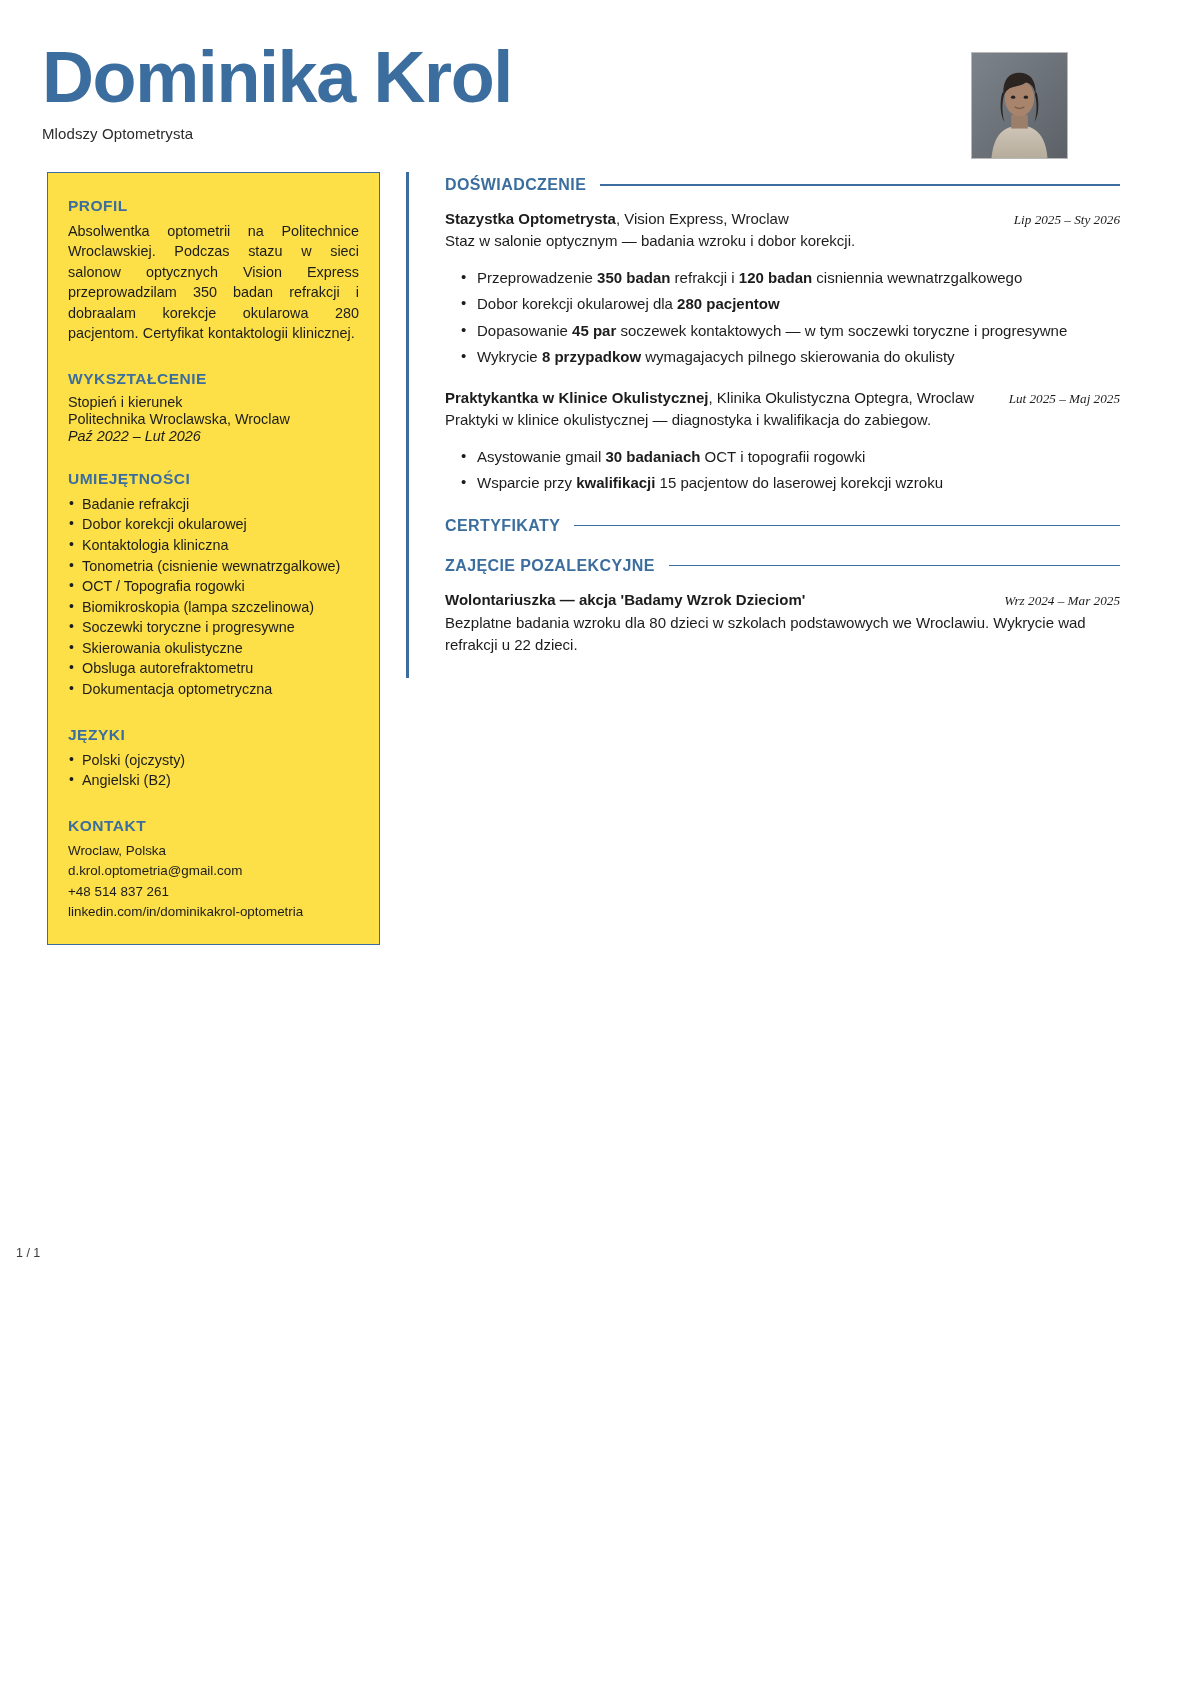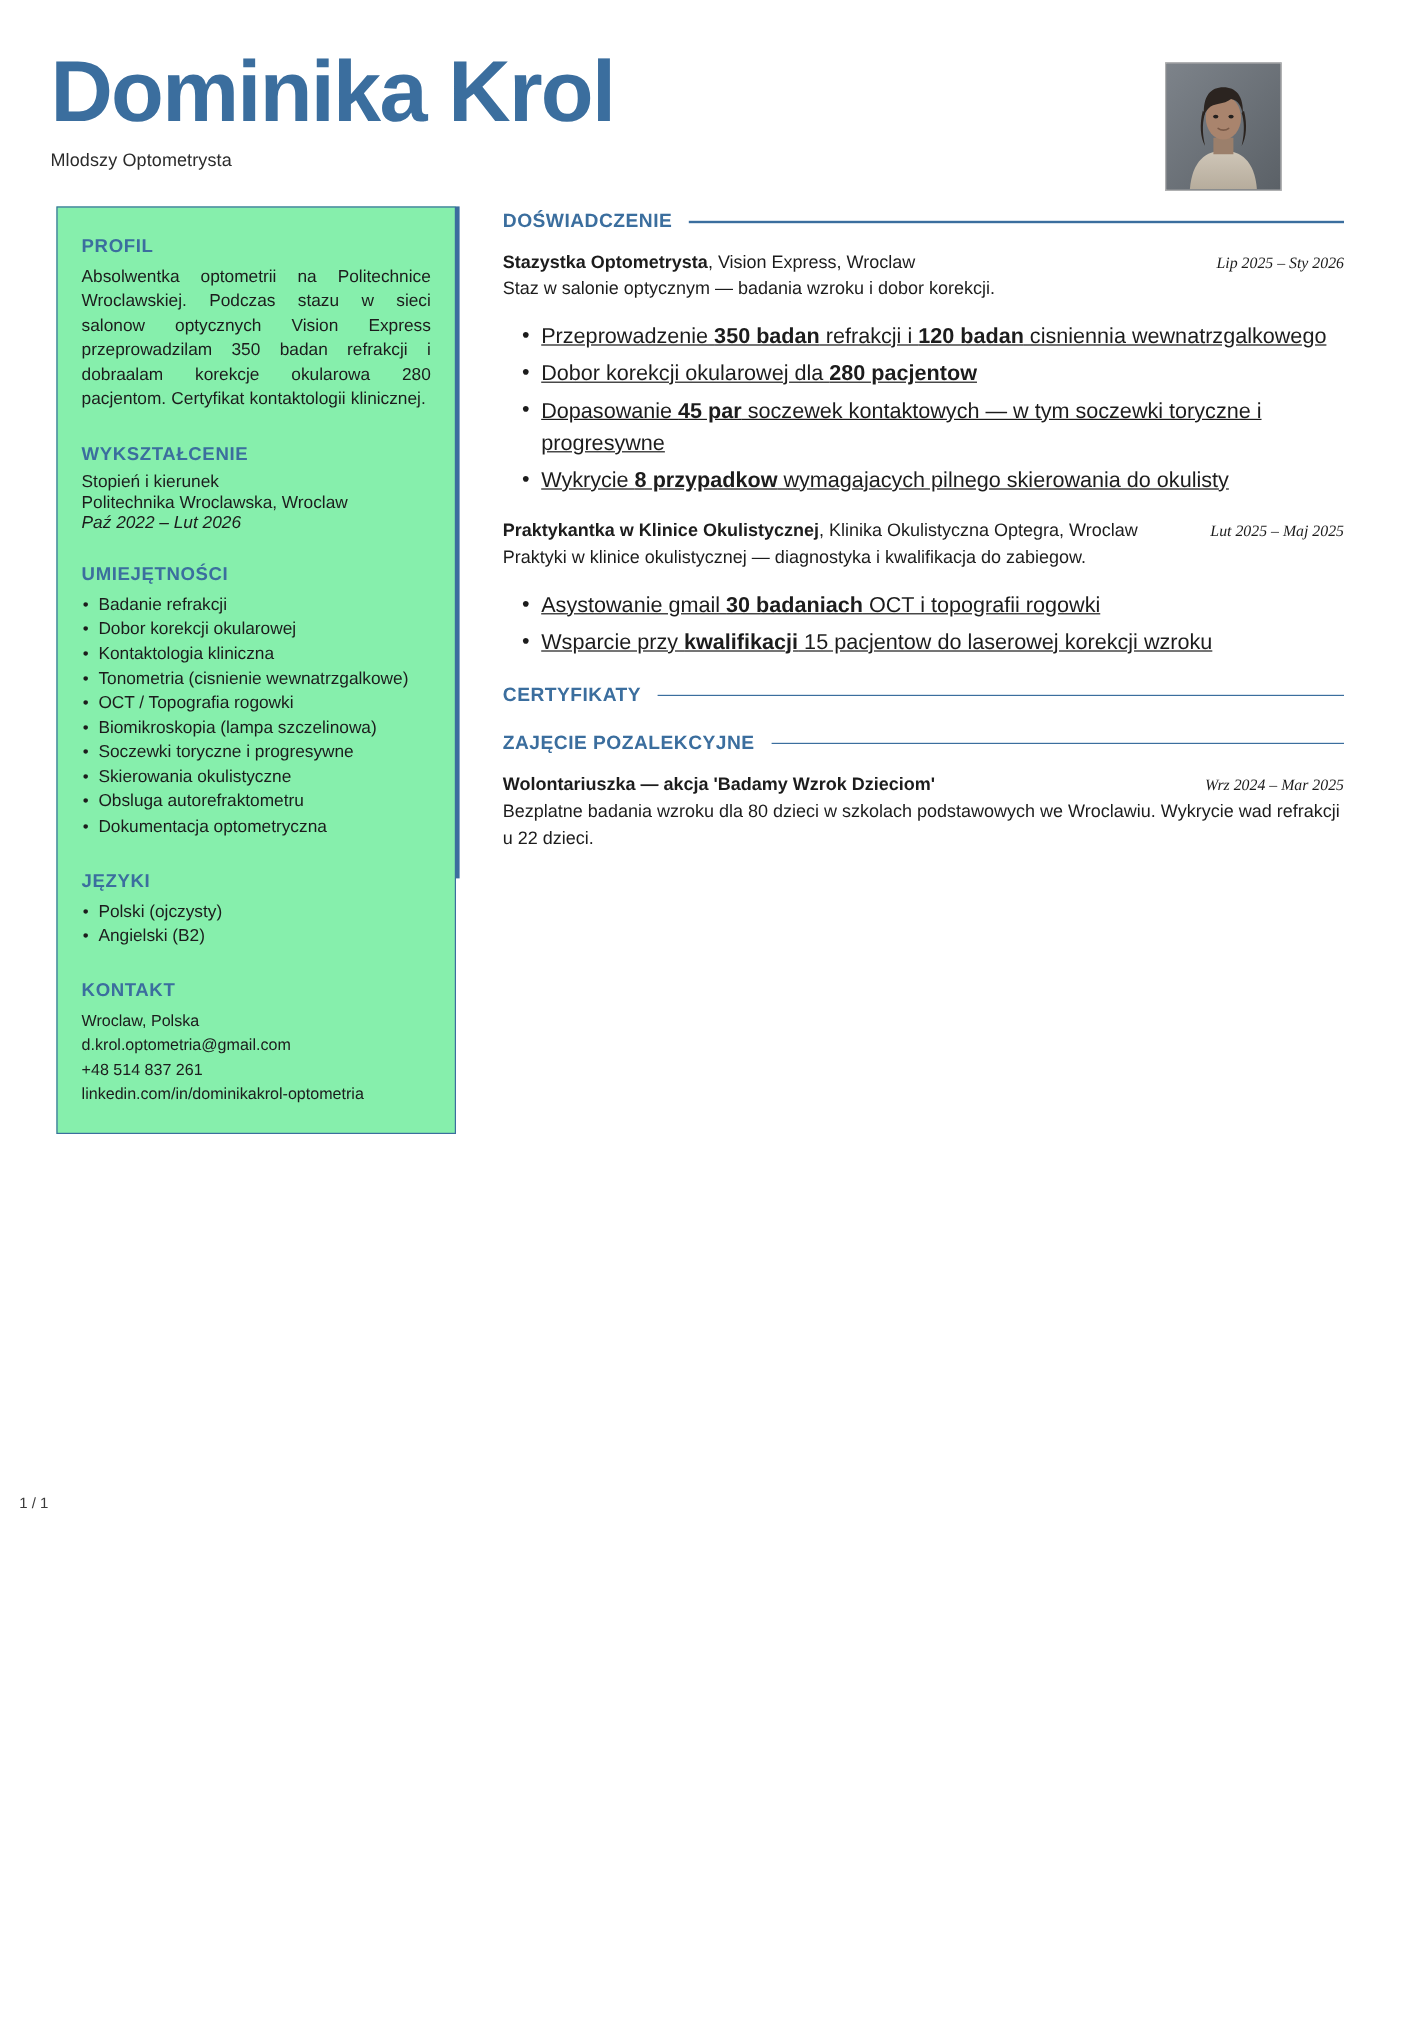--- a/index.html
+++ b/index.html
@@ -52,22 +52,23 @@
   
   .columns {
     display: flex;
     align-items: flex-start;
     padding: 0 70px 0 47px;
   }
   .sidebar {
     width: 333px;
     flex: 0 0 333px;
     border: 1.6px solid #3b6e9e;
-    background: #86efac;
+    background: #fde047;
     padding: 24px 20px 22px 20px;
+    margin-right: 26px;
   }
   .main {
     flex: 1 1 auto;
     padding-top: 4px;
     border-left: 3px solid #3b6e9e;
     padding-left: 36px;
     min-height: 500px;
   }
 
   
@@ -158,26 +159,25 @@
     font-size: 15px;
     line-height: 1.45;
     margin-top: 1px;
   }
   ul.main-list {
     list-style: none;
     margin: 10px 0 0 0;
     padding: 0;
   }
   ul.main-list li {
-    font-size: 18px;
+    font-size: 15px;
     line-height: 1.5;
     position: relative;
     padding-left: 32px;
     margin-bottom: 4px;
-    text-decoration: underline;
   }
   ul.main-list li::before {
     content: "\2022";
     position: absolute;
     left: 16px;
     top: -1px;
   }
   .entry-para { font-size: 15px; line-height: 1.47; margin: 2px 0 0 0; }
 
   .footer {

